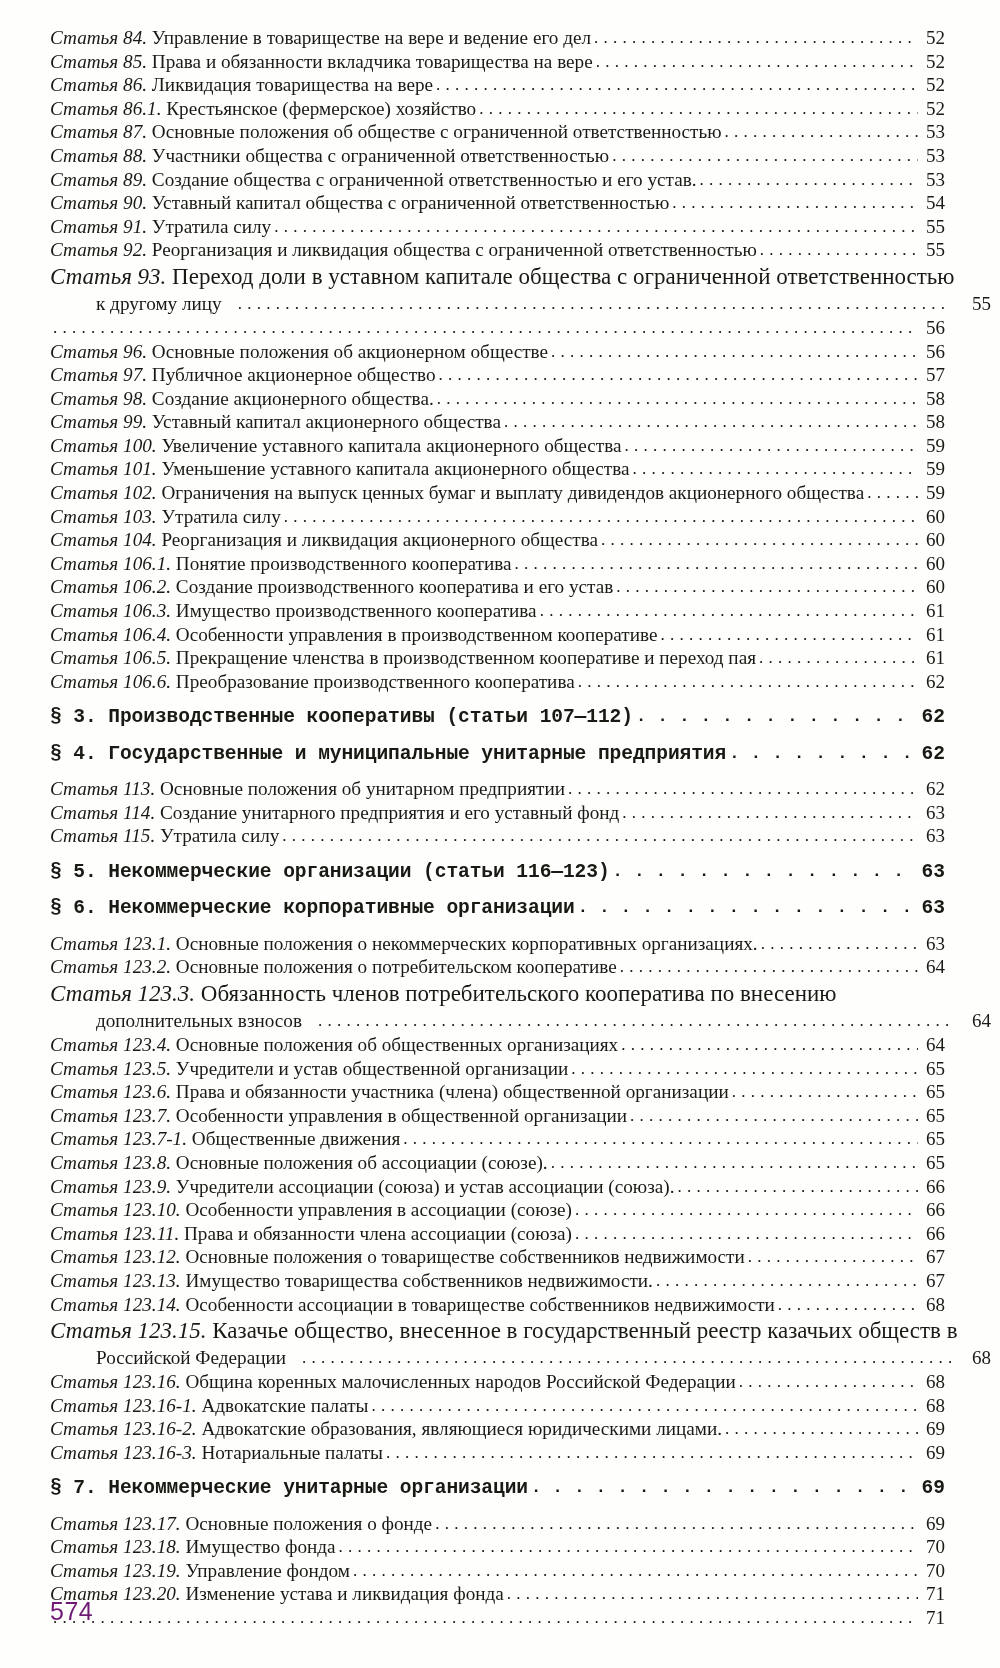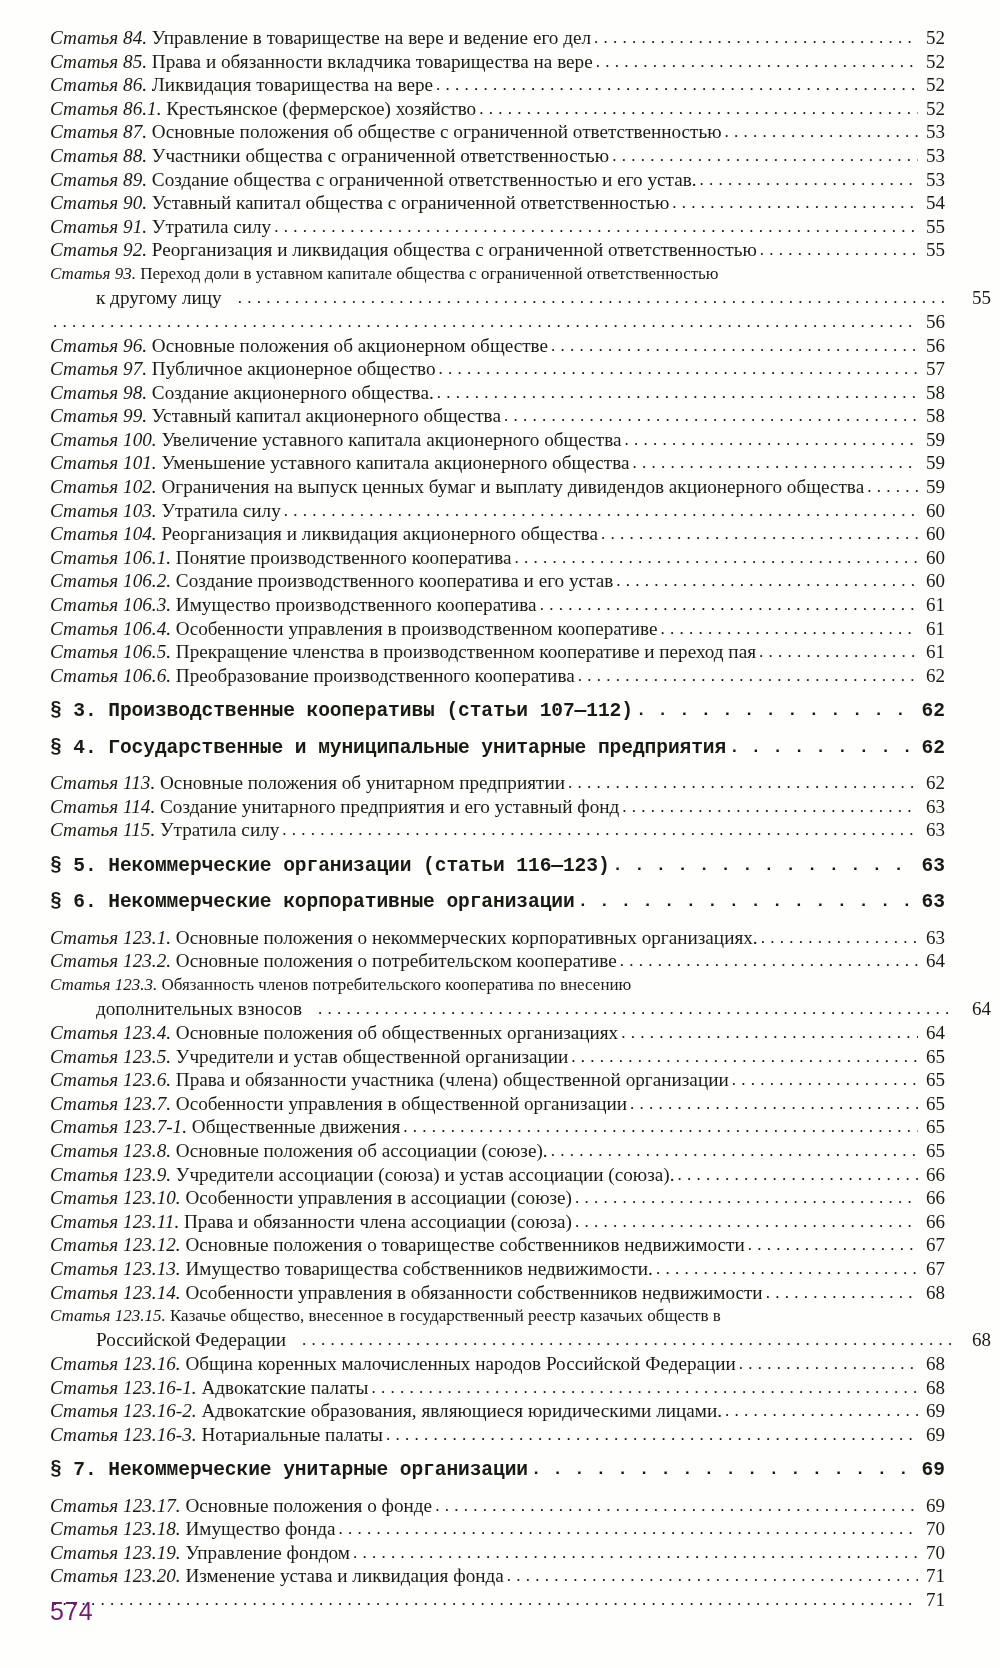--- a/index.html
+++ b/index.html
@@ -80,21 +80,21 @@
   }
   .article .title {
     font-style: normal;
   }
   .article .pg {
     font-size: 19px;
   }
 
   
   .article.wrap .firstline {
-    font-size: 17px;
+    font-size: 23px;
     white-space: nowrap;
     margin-bottom: 4.4px;
   }
   .contline {
     padding-left: 46px;
     gap: 13px;
   }
 
   
   .section {
@@ -365,21 +365,21 @@
         <span class="txt"><span class="label">Статья 123.12.</span> <span class="title">Основные положения о товариществе собственников недвижимости</span></span>
         <span class="leader"></span>
         <span class="pg">67</span>
       </div>
       <div class="entry article">
         <span class="txt"><span class="label">Статья 123.13.</span> <span class="title">Имущество товарищества собственников недвижимости.</span></span>
         <span class="leader"></span>
         <span class="pg">67</span>
       </div>
       <div class="entry article">
-        <span class="txt"><span class="label">Статья 123.14.</span> <span class="title">Особенности управления в обязанности собственников недвижимости</span></span>
+        <span class="txt"><span class="label">Статья 123.14.</span> <span class="title">Особенности ассоциации в товариществе собственников недвижимости</span></span>
         <span class="leader"></span>
         <span class="pg">68</span>
       </div>
       <div class="article wrap">
         <div class="firstline"><span class="label">Статья 123.15.</span> <span class="title">Казачье общество, внесенное в государственный реестр казачьих обществ в</span></div>
         <div class="entry contline">
           <span class="txt">Российской Федерации</span>
           <span class="leader"></span>
           <span class="pg">68</span>
         </div>

